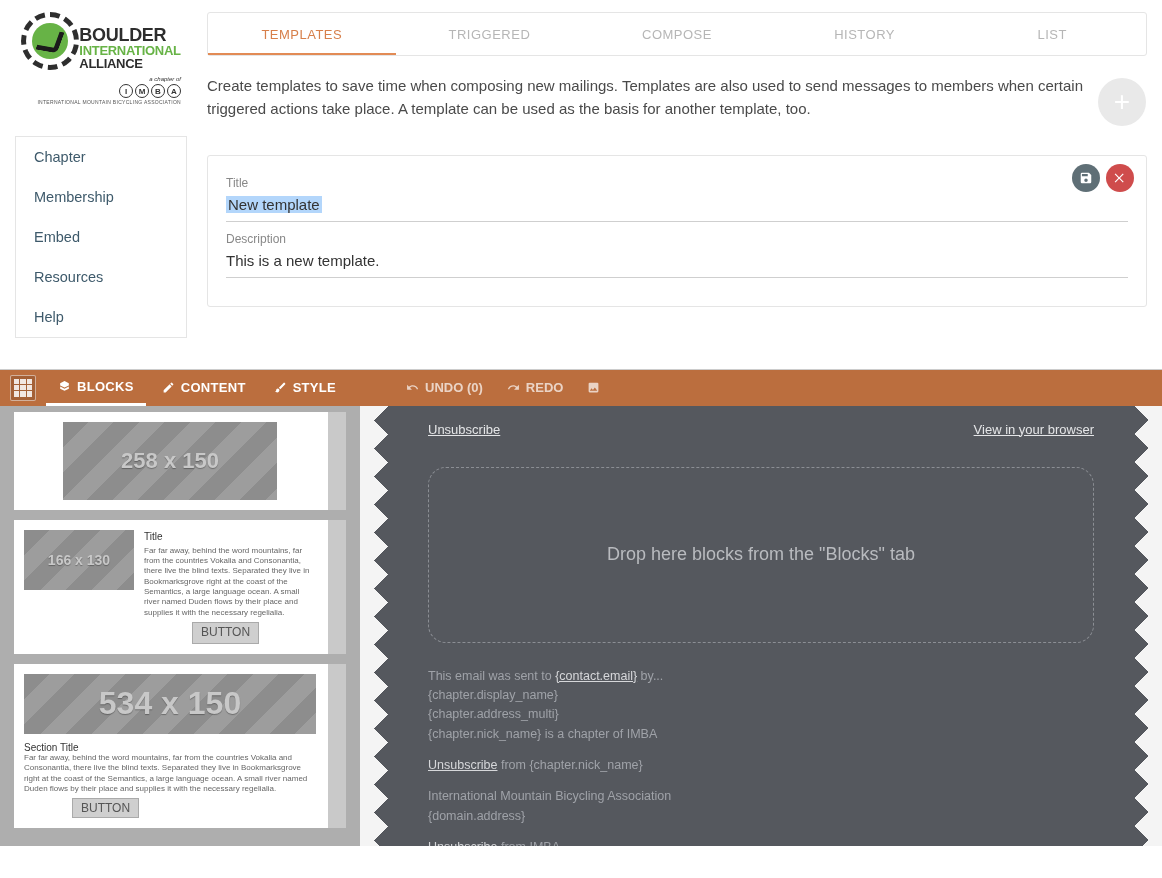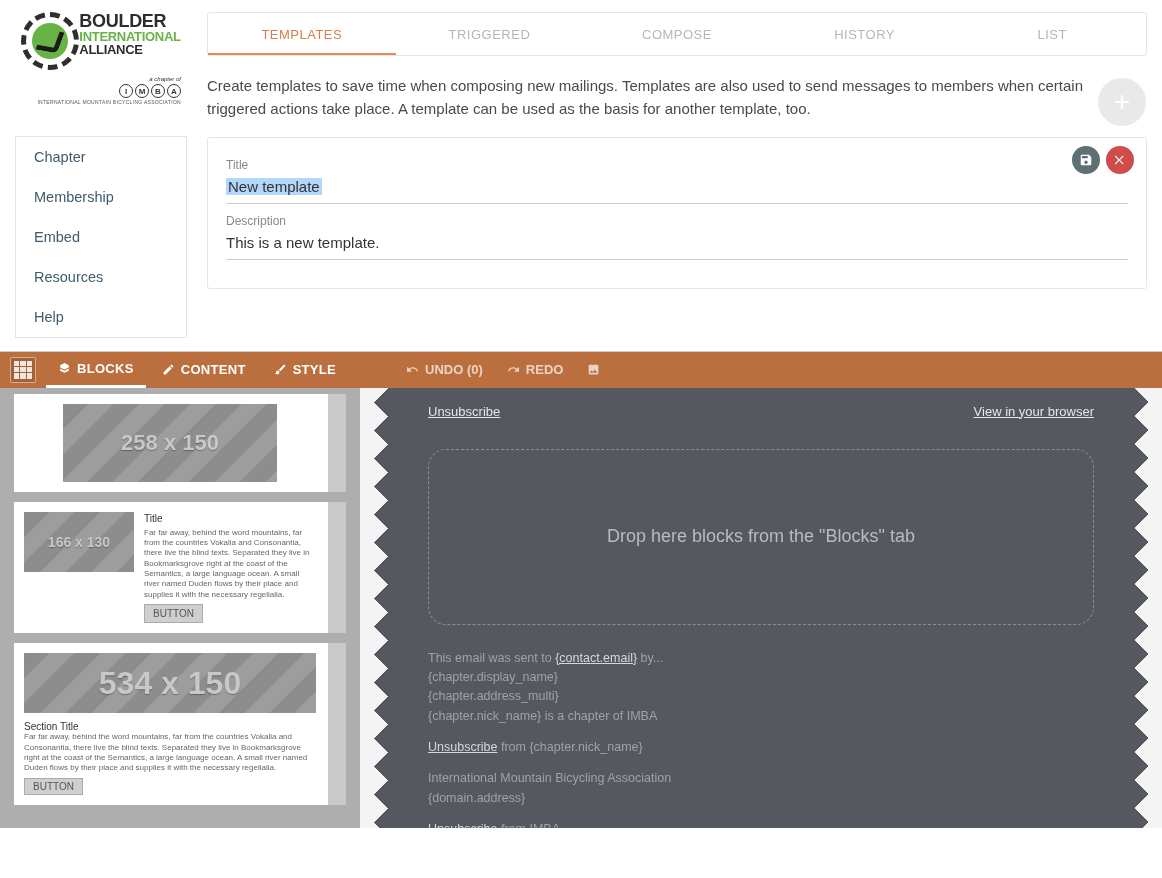--- a/index.html
+++ b/index.html
@@ -1,37 +1,37 @@
 <!DOCTYPE html>
 <html><head>
 <meta charset="utf-8">
 <style>
   * { box-sizing: border-box; margin: 0; padding: 0; }
   body { font-family: -apple-system, BlinkMacSystemFont, "Segoe UI", Helvetica, Arial, sans-serif; background: #fff; color: #333; font-size: 14px; width: 1162px; }
 
   .top-area { display: flex; padding: 12px 15px 0 15px; gap: 20px; }
   .logo-col { width: 172px; flex-shrink: 0; display:flex; flex-direction:column; align-items:center; }
-  .logo-main { display:flex; align-items:flex-start; gap:0; }
+  .logo-main { display:flex; align-items:flex-end; gap:0; }
   .logo-badge { width:58px; height:58px; border-radius:50%; border:5px dashed #2e2e2e; display:flex; align-items:center; justify-content:center; }
   .logo-badge-inner { width:36px; height:36px; background:#67b346; border-radius:50%; position:relative; overflow:hidden;}
   .logo-badge-inner::after{content:"";position:absolute;inset:7px;border:5px solid #1b1b1b;border-top:none;border-left:none;transform:rotate(10deg) skewX(-10deg);border-radius:0 0 6px 0;}
   .logo-text { font-weight:800; font-size:13px; line-height:1; color:#2d2d2d; letter-spacing:-0.3px;}
   .logo-text .b{font-size:18px;}
   .logo-text .mb{color:#67b346;}
   .imba { margin-top:6px; text-align:right; align-self:flex-end; padding-right:6px;}
   .imba-sm{font-size:6px; font-style:italic; color:#333;}
   .imba-badges{display:flex;gap:2px;margin-top:2px;justify-content:flex-end;}
   .imba-b{width:14px;height:14px;border:1.5px solid #333;border-radius:50%;display:flex;align-items:center;justify-content:center;font-size:8px;font-weight:800;}
   .imba-x{font-size:5px;color:#555;letter-spacing:0.3px;margin-top:1px;}
 
   .main-col { flex:1; }
   .tabs-card { border:1px solid #e5e5e5; border-radius:3px; display:flex; height:44px;}
   .tab { flex:1; text-align:center; line-height:44px; font-size:13px; letter-spacing:0.5px; color:#b6b6b6; font-weight:500; cursor:pointer;}
   .tab.active { color:#d77f4a; border-bottom:2px solid #e28b55;}
-  .desc-text { color:#4a4a4a; font-size:15px; line-height:1.55; margin:18px 40px 16px 0;}
+  .desc-text { color:#4a4a4a; font-size:15px; line-height:1.55; margin:18px 40px 34px 0;}
   .fab { width:48px;height:48px;border-radius:50%;background:#e9e9e9;color:#fff;font-size:28px;display:flex;align-items:center;justify-content:center;position:absolute;right:16px;top:78px;cursor:pointer;}
 
   .form-card{border:1px solid #e5e5e5;border-radius:3px;padding:14px 18px 18px 18px;position:relative;}
   .icon-btns{position:absolute;right:12px;top:8px;display:flex;gap:6px;}
   .icon-btn{width:28px;height:28px;border-radius:50%;display:flex;align-items:center;justify-content:center;cursor:pointer;}
   .icon-btn.save{background:#5f6f76;}
   .icon-btn.cancel{background:#cf4c4c;}
   .icon-btn svg{width:14px;height:14px;fill:#fff;}
   .field-label{font-size:12px;color:#888;margin-top:6px;}
   .field-input{width:100%;border:none;border-bottom:1px solid #cfcfcf;font-size:15px;padding:6px 0 8px 0;outline:none;color:#333;}
@@ -61,21 +61,21 @@
   .blocks-panel{width:360px;background:#aeaeae;padding:6px 14px 0 14px;overflow:hidden;display:flex;flex-direction:column;gap:10px;}
   .block{background:#fff;padding:0;position:relative;}
   .block .handle{position:absolute; right:0; top:0; bottom:0; width:18px; background:#c9c9c9;}
   .striped{background:repeating-linear-gradient(135deg,#8d8d8d 0 18px,#9d9d9d 18px 36px);display:flex;align-items:center;justify-content:center;color:#c8c8c8;font-weight:700;font-size:22px;text-shadow:0 1px 1px rgba(0,0,0,.3);}
   .block1{padding:10px 30px 10px 10px;text-align:center;}
   .block1 .striped{width:214px;height:78px;margin:0 auto;}
   .block2{padding:10px 30px 10px 10px;display:flex;gap:10px;}
   .block2 .striped{width:110px;height:60px;font-size:14px;flex-shrink:0;}
   .block2 .txt{font-size:8px;color:#666;line-height:1.3;}
   .block2 .txt .t{font-size:10px;color:#333;margin-bottom:3px;}
-  .btn-sm{display:inline-block;background:#cfcfcf;border:1px solid #aaa;font-size:10px;padding:2px 8px;margin-top:4px;color:#555;}
+  .btn-sm{display:inline-block;background:#cfcfcf;border:1px solid #aaa;font-size:12px;padding:2px 8px;margin-top:4px;color:#555;margin-left:48px;}
   .block3{padding:10px 30px 10px 10px;}
   .block3 .striped{width:100%;height:60px;margin-bottom:8px;font-size:32px;}
   .block3 .st{font-size:10px;color:#333;margin-bottom:0;}
   .block3 .bt{font-size:8px;color:#666;line-height:1.3;}
 
   .canvas{flex:1;background:#f4f4f4;display:flex;position:relative;overflow:hidden;}
   .zig{width:28px;}
   .zig.left{background:linear-gradient(135deg,#f4f4f4 50%,transparent 50%) 0 0/28px 28px,linear-gradient(45deg,#f4f4f4 50%,#55585e 50%) 0 0/28px 28px;background-color:#55585e;}
   .zig.right{background:linear-gradient(-135deg,#f4f4f4 50%,transparent 50%) 0 0/28px 28px,linear-gradient(-45deg,#f4f4f4 50%,#55585e 50%) 0 0/28px 28px;background-color:#55585e;}
   .canvas-inner{flex:1;background:#55585e;color:#c6c8cc;font-size:13px;padding:16px 40px;}

